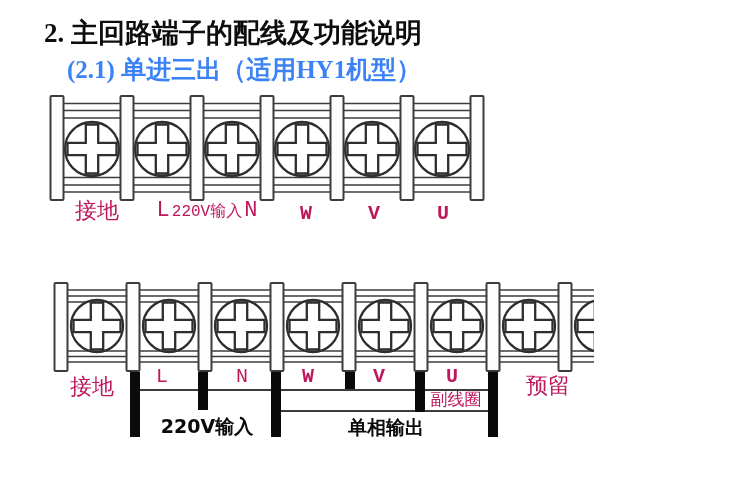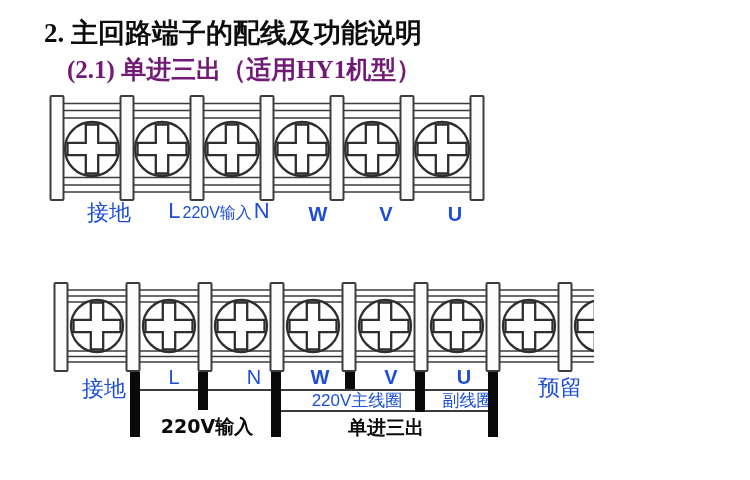--- a/index.html
+++ b/index.html
@@ -6,26 +6,26 @@
   #page{
     position:relative;width:594px;height:480px;background:#ffffff;overflow:hidden;
     font-family:"Liberation Serif","DejaVu Serif",serif;color:#141414;
   }
   .h1{
     position:absolute;font-size:27px;font-weight:bold;line-height:1.1;white-space:nowrap;
     font-family:"Liberation Serif","DejaVu Serif",serif;color:#0d0d0d;
   }
   .h2{
     position:absolute;font-size:25px;font-weight:bold;line-height:1.1;white-space:nowrap;
-    font-family:"Liberation Serif","DejaVu Serif",serif;color:#701a75;
+    font-family:"Liberation Serif","DejaVu Serif",serif;color:#3b82f6;
   }
   .blocksvg{position:absolute;}
   .lbl{
     position:absolute;transform:translateX(-50%);white-space:nowrap;line-height:1;
-    font-family:Liberation Sans, sans-serif;color:#1d4ed8;margin-left:12px;
+    font-family:Liberation Mono, monospace;color:#be185d;
   }
   .lbl-cn{font-size:22px;}
   .lbl-phase{font-size:20px;font-weight:bold;}
   .lbl-ln{font-size:20px;}
   .composite{display:flex;align-items:baseline;gap:2px;}
   .composite .big{font-size:22px;}
   .composite .small{font-size:16px;}
   .wire{position:absolute;width:10px;background:#0a0a0a;}
   .thinline{position:absolute;border-top:2px solid #3b3b3b;height:0;}
   .coilbox{position:absolute;border:2px solid #3b3b3b;background:transparent;}
@@ -120,26 +120,25 @@
   <div class="lbl lbl-ln" style="left:162px;top:367px;">L</div>
   <div class="lbl lbl-ln" style="left:242px;top:367px;">N</div>
   <div class="lbl lbl-phase" style="left:308px;top:367px;">W</div>
   <div class="lbl lbl-phase" style="left:379px;top:367px;">V</div>
   <div class="lbl lbl-phase" style="left:452px;top:367px;">U</div>
   <div class="lbl lbl-cn" style="left:548px;top:377px;">预留</div>
 
   <div class="thinline" style="left:135px;top:389px;width:141px;"></div>
 
   <div class="coilbox" style="left:276px;top:389px;width:213px;height:19px;"></div>
-  <div class="lbl coil-lbl" style="left:345px;top:392px;">220V主线圈</div>
   <div class="lbl coil-lbl" style="left:456px;top:392px;text-align:center;">副线圈</div>
 
   <div class="wire" style="left:130px;top:372px;height:65px;"></div>
   <div class="wire" style="left:198px;top:372px;height:38px;"></div>
   <div class="wire" style="left:271px;top:372px;height:65px;"></div>
   <div class="wire" style="left:345px;top:372px;height:17px;"></div>
   <div class="wire" style="left:415px;top:372px;height:40px;"></div>
   <div class="wire" style="left:488px;top:372px;height:65px;"></div>
 
   <div class="bold-note" style="left:207px;top:417px;">220V输入</div>
-  <div class="bold-note" style="left:386px;top:418px;">单进三出</div>
+  <div class="bold-note" style="left:386px;top:418px;">单相输出</div>
 
 </div>
 
 </body></html>

